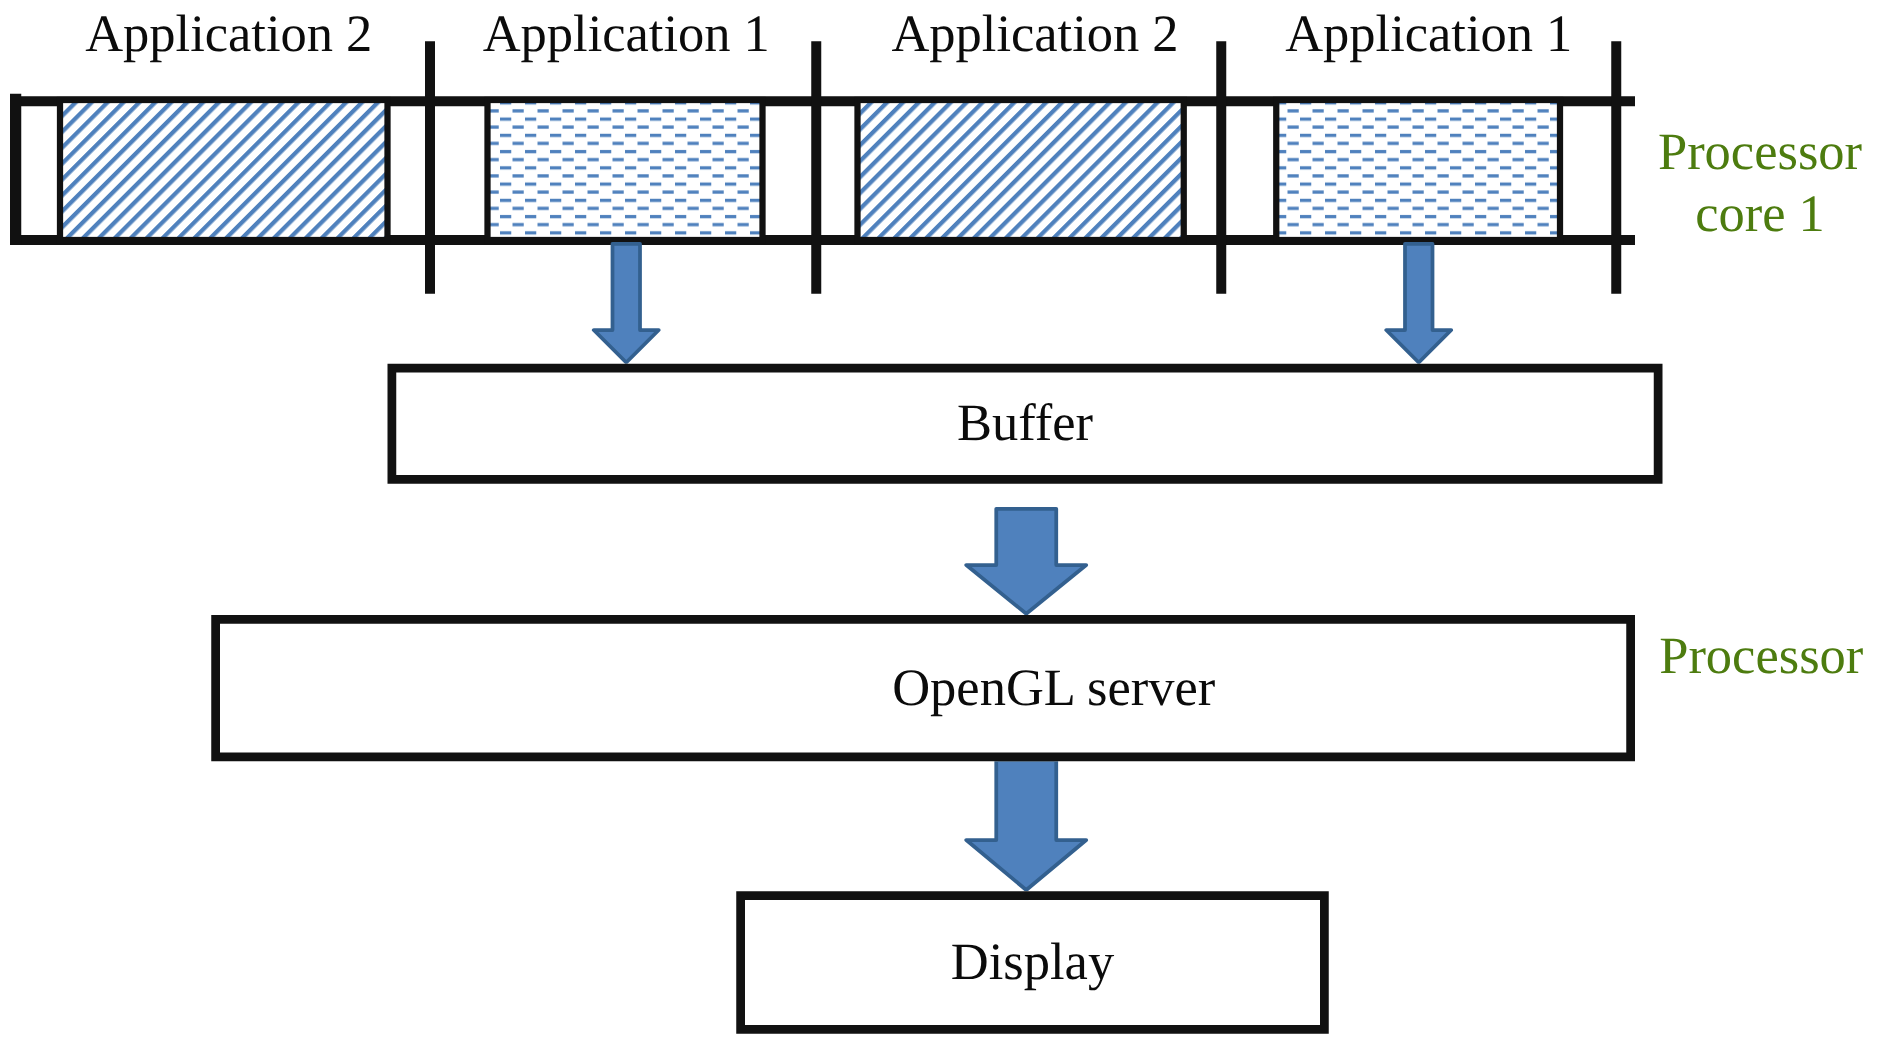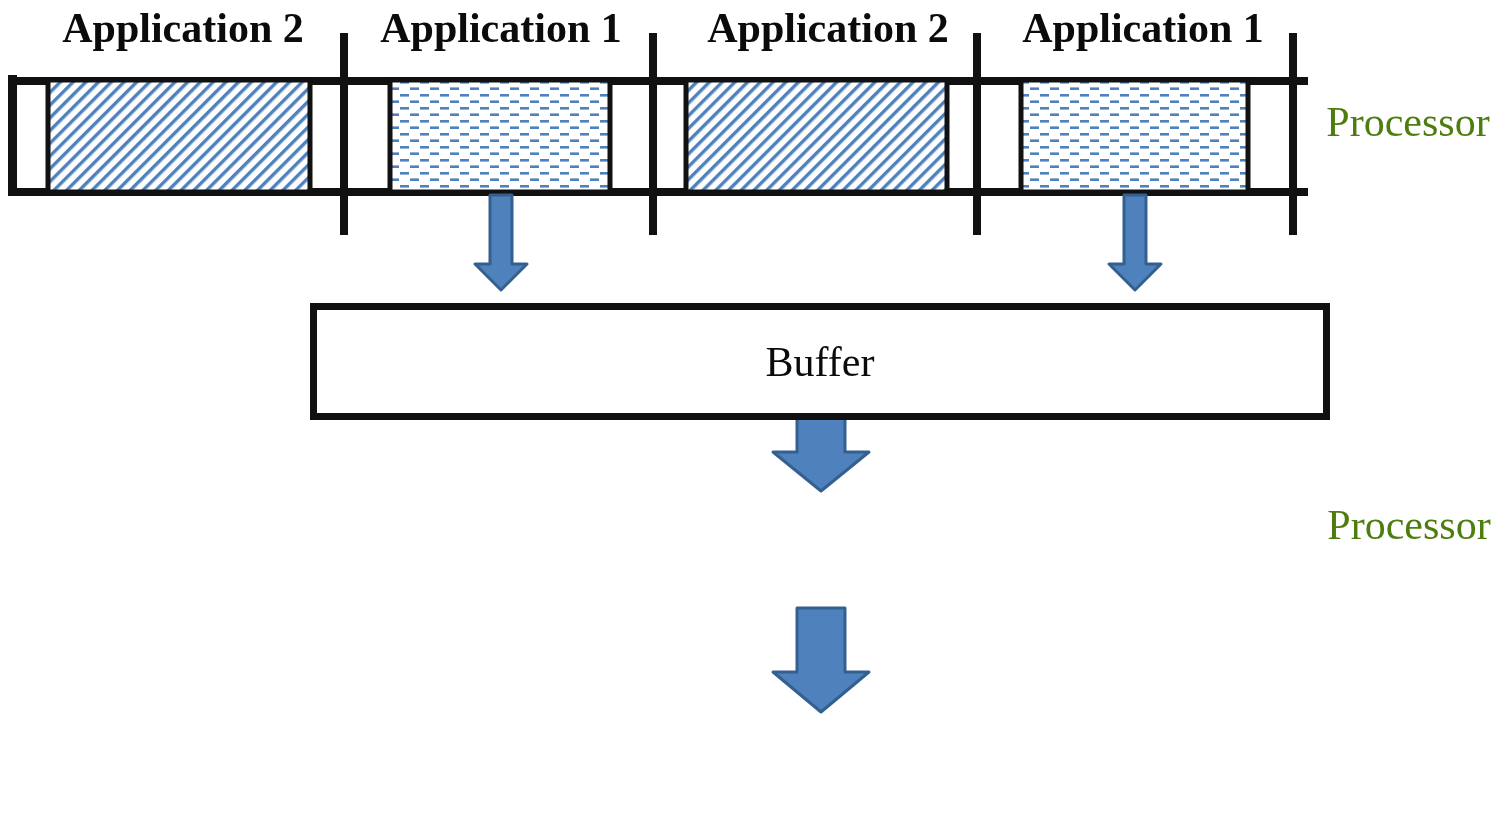--- a/index.html
+++ b/index.html
@@ -10,41 +10,40 @@
     font-family:"Liberation Serif","DejaVu Serif",serif;
     color:#000;
     overflow:hidden;
   }
   .layer{position:absolute;left:0;top:0;}
   .app-label{
     position:absolute;top:5px;
     transform:translateX(-50%);
     font-size:42px;line-height:46px;white-space:nowrap;
     color:#0b0b0b;
-    font-weight:bold;
   }
   .core-label{
     position:absolute;
     transform:translateX(-50%);
     font-size:42px;line-height:50px;
     text-align:center;white-space:nowrap;
     color:#4d7c0f;
   }
   .core-label span{display:block;}
   .box{
     position:absolute;
     box-sizing:border-box;
     border:7px solid var(--line-black,#111);
     background:#ffffff;
     display:flex;align-items:center;justify-content:center;
   }
   .box .box-label{
     font-size:42px;color:#0b0b0b;white-space:nowrap;
   }
-  .box-buffer{left:310px;top:291px;width:1020px;height:117px;margin-top:12px;}
+  .box-buffer{left:310px;top:291px;width:1020px;height:96px;}
   .box-opengl{left:169px;top:492px;width:1139px;height:117px;}
   .box-opengl .box-label{
     position:absolute;left:667px;top:50%;
     transform:translate(-50%,-50%);
   }
   .box-display{left:589px;top:713px;width:474px;height:114px;}
   .arrow{fill:var(--accent-blue,#4f81bd);stroke:var(--arrow-stroke,#33608f);stroke-width:3;stroke-linejoin:round;}
   .blk{stroke:var(--line-black,#111);stroke-width:5;}
   .ink{fill:var(--line-black,#111);}
 </style>
@@ -88,25 +87,32 @@
     <polygon class="arrow" points="797,608 845,608 845,672 869,672 821,712 773,672 797,672"></polygon>
   </svg>
 
   <div class="app-label" style="left:183px">Application 2</div>
   <div class="app-label" style="left:501px">Application 1</div>
   <div class="app-label" style="left:828px">Application 2</div>
   <div class="app-label" style="left:1143px">Application 1</div>
 
   <div class="core-label" style="left:1408px;top:97px">
     <span>Processor</span>
+    <span>core 1</span>
   </div>
 
   <div class="box box-buffer">
     <span class="box-label">Buffer</span>
   </div>
 
+  <div class="box box-opengl">
+    <span class="box-label">OpenGL server</span>
+  </div>
 
   <div class="core-label" style="left:1409px;top:500px">
     <span>Processor</span>
   </div>
 
+  <div class="box box-display">
+    <span class="box-label">Display</span>
+  </div>
 
 </div>
 
 </body></html>

